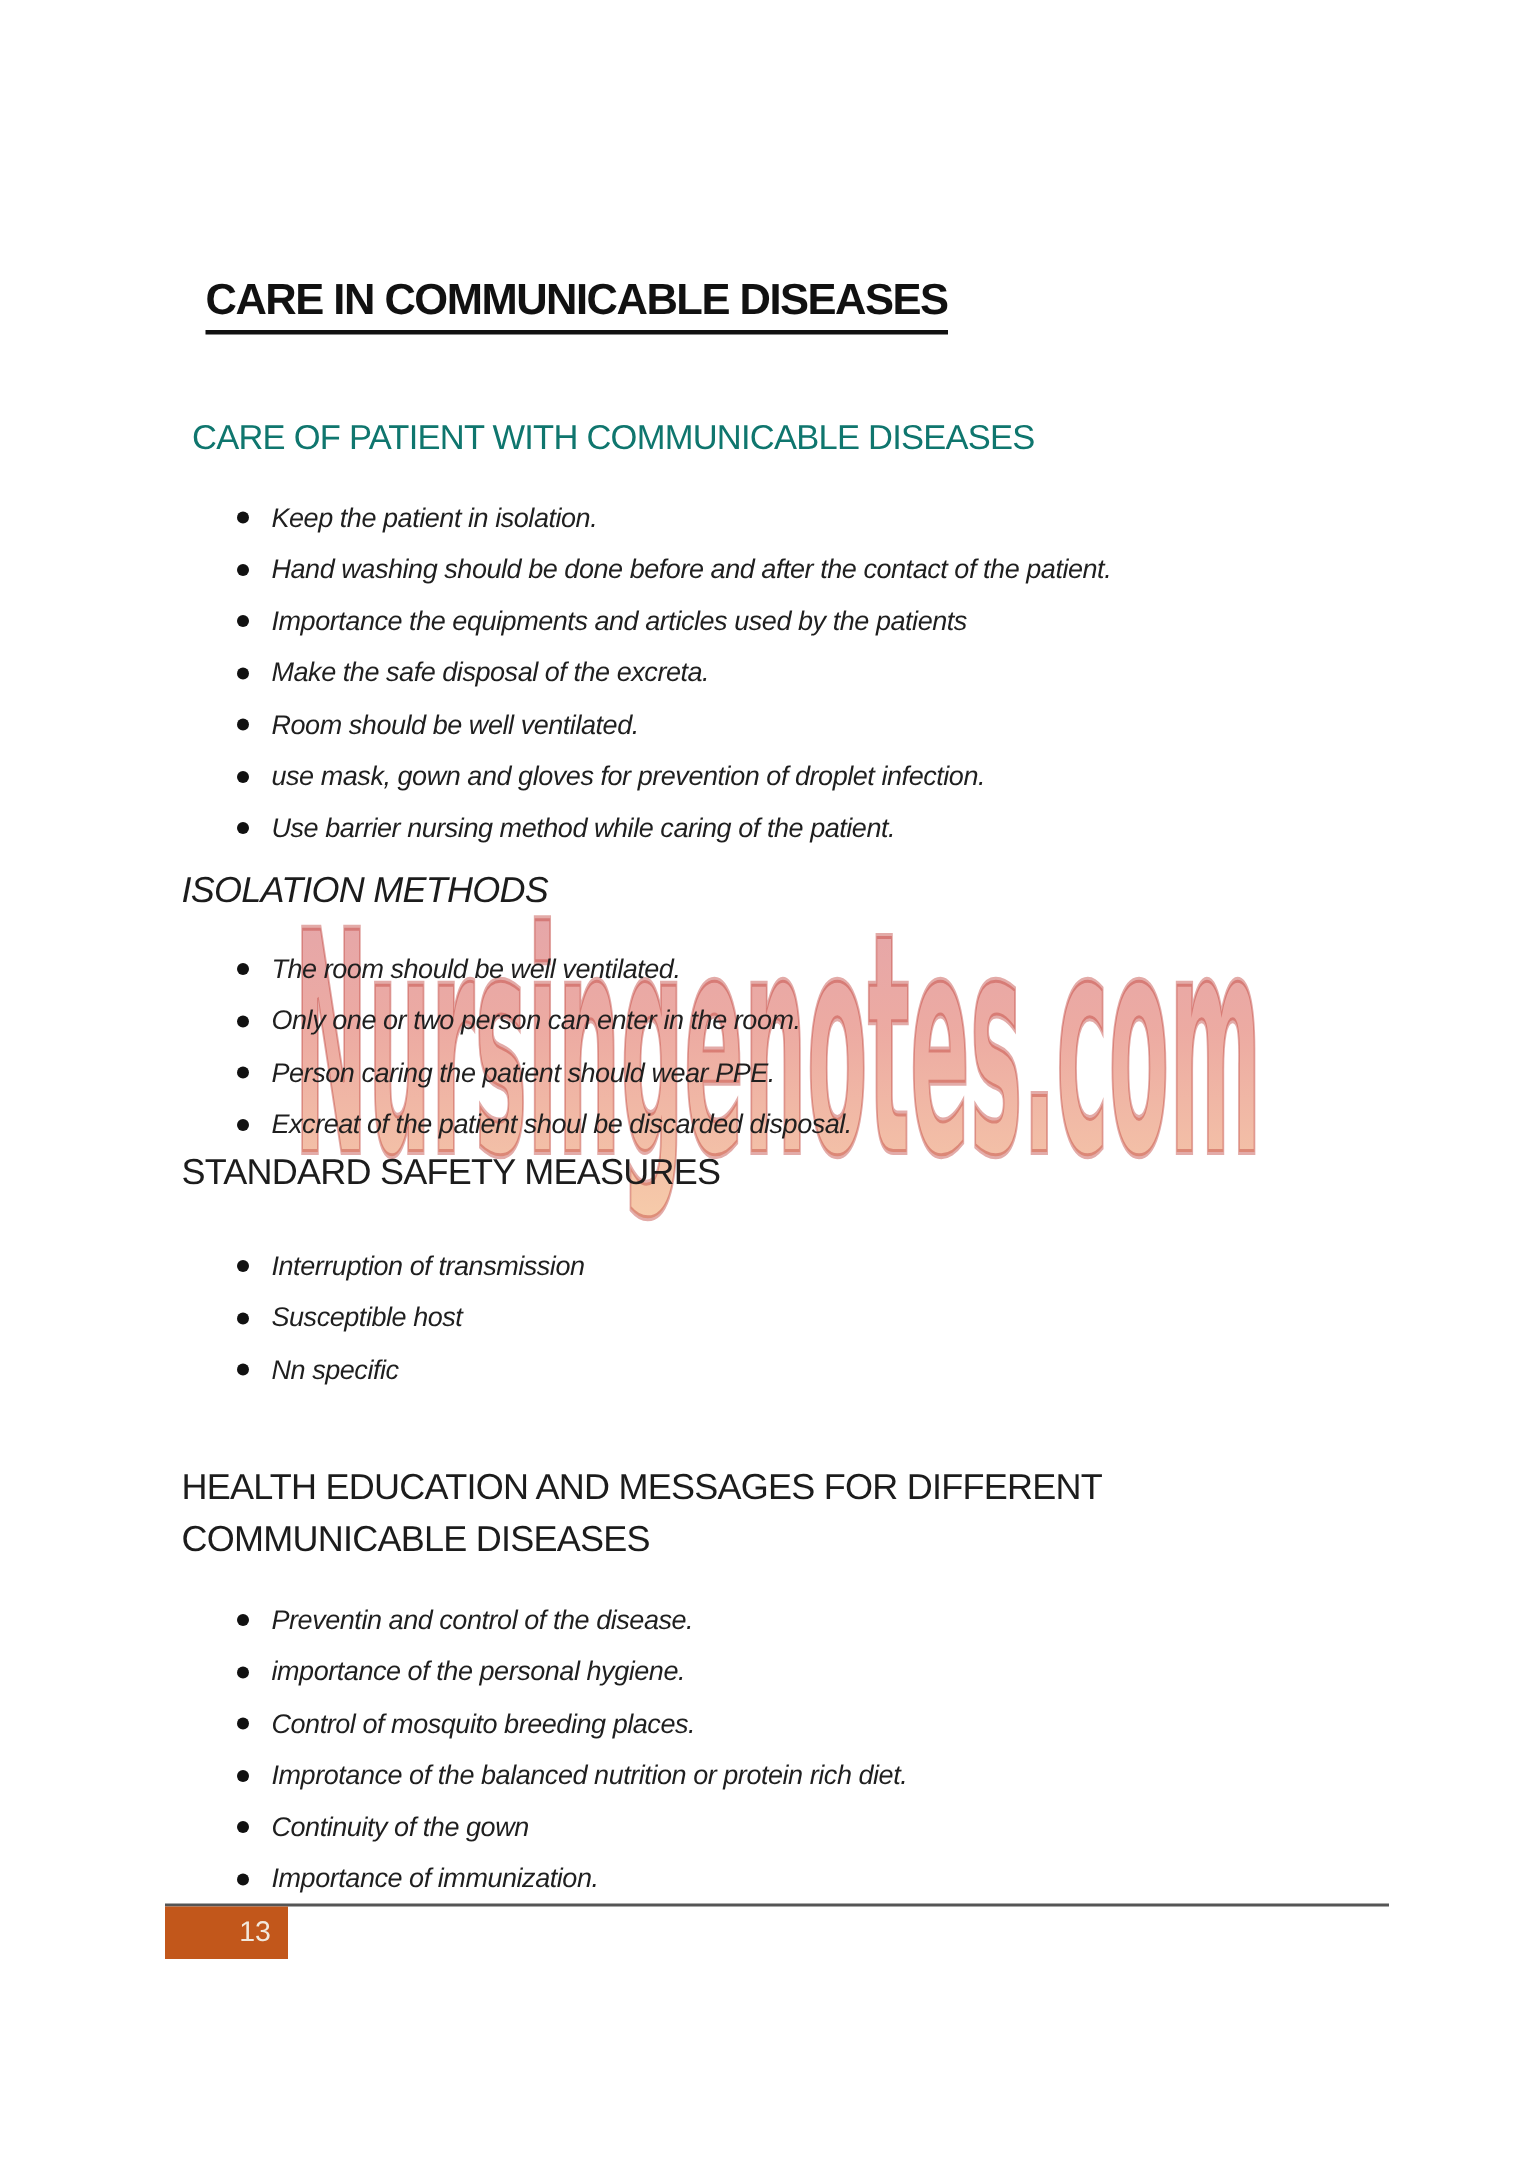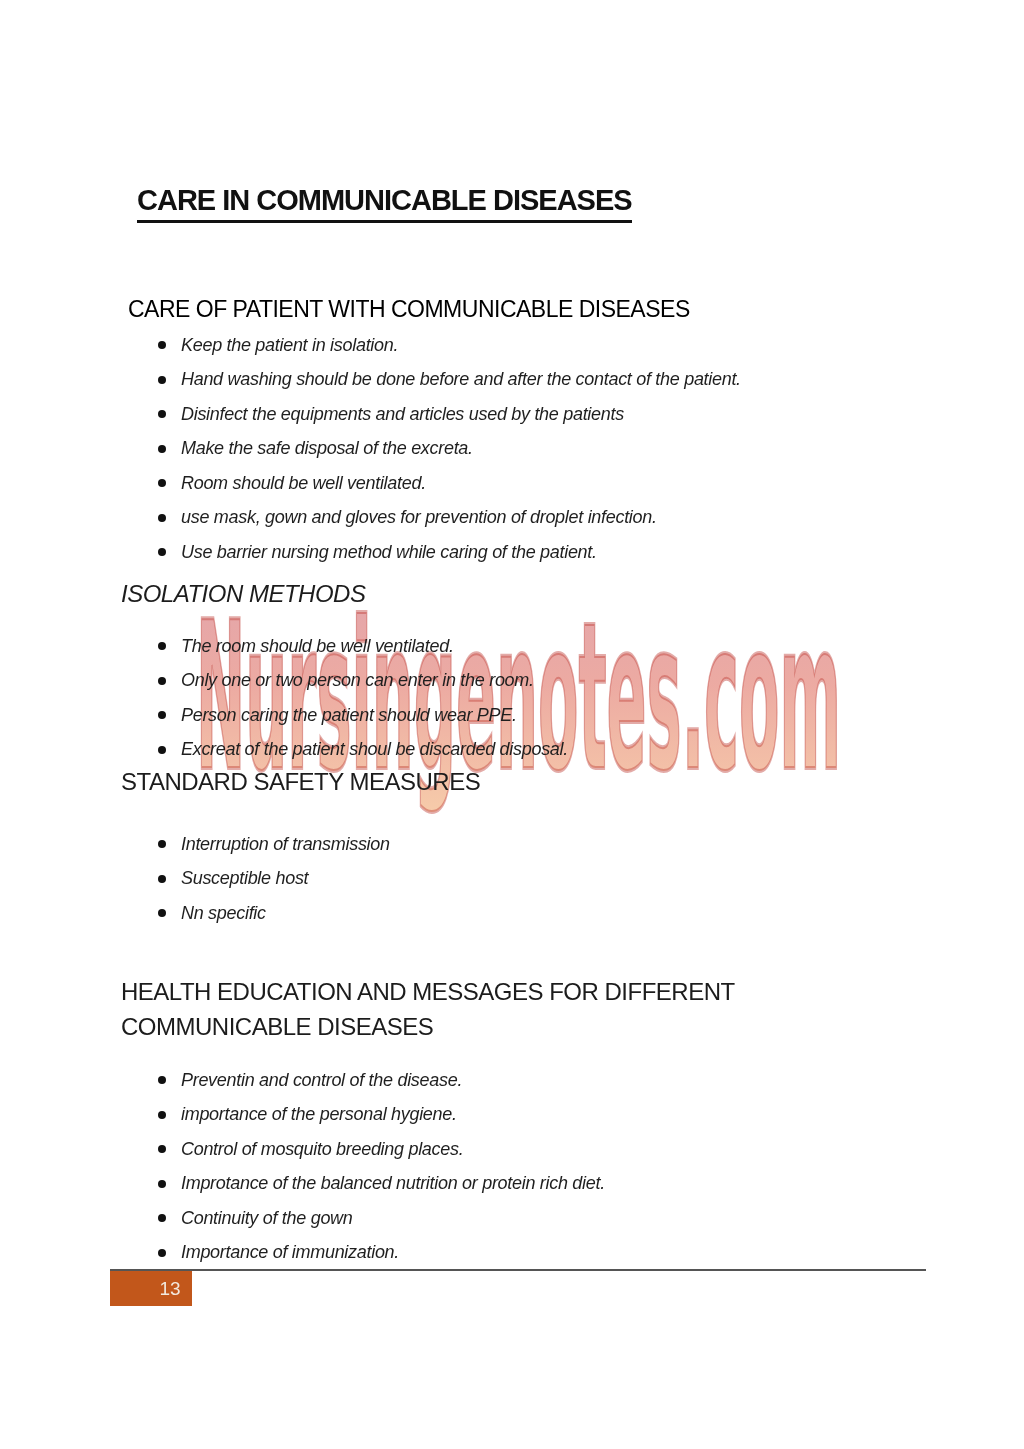--- a/index.html
+++ b/index.html
@@ -22,24 +22,24 @@
     color:#111;
     border-bottom:3px solid #111;
     padding-bottom:3px;
     display:inline-block;
     white-space:nowrap;
     margin-left:16px;
   }
   .sub-heading{
     position:absolute;
     left:128px;
-    top:296px;
+    top:278px;
     font-size:23px;
     letter-spacing:-0.5px;
-    color:#000000;
+    color:#0f766e;
     white-space:nowrap;
   }
   .section-heading{
     position:absolute;
     left:121px;
     font-size:24px;
     letter-spacing:-0.5px;
     line-height:35px;
     color:#1c1c1c;
   }
@@ -134,21 +134,21 @@
         <span class="bullet-text">Keep the patient in isolation.</span>
       </div>
 
       <div class="bullet-item">
         <span class="dot"></span>
         <span class="bullet-text">Hand washing should be done before and after the contact of the patient.</span>
       </div>
 
       <div class="bullet-item">
         <span class="dot"></span>
-        <span class="bullet-text">Disinfect the equipments and articles used by the patients</span>
+        <span class="bullet-text">Importance the equipments and articles used by the patients</span>
       </div>
 
       <div class="bullet-item">
         <span class="dot"></span>
         <span class="bullet-text">Make the safe disposal of the excreta.</span>
       </div>
 
       <div class="bullet-item">
         <span class="dot"></span>
         <span class="bullet-text">Room should be well ventilated.</span>

